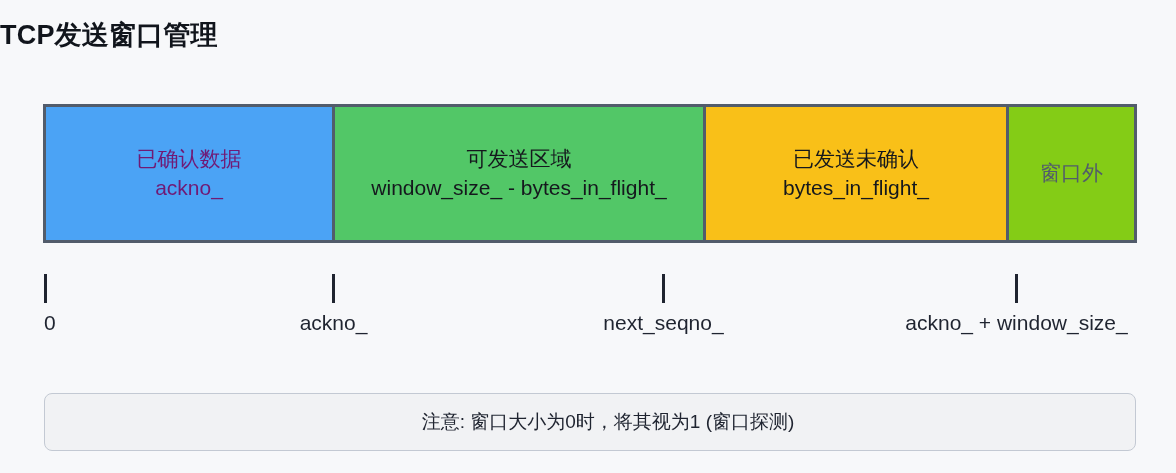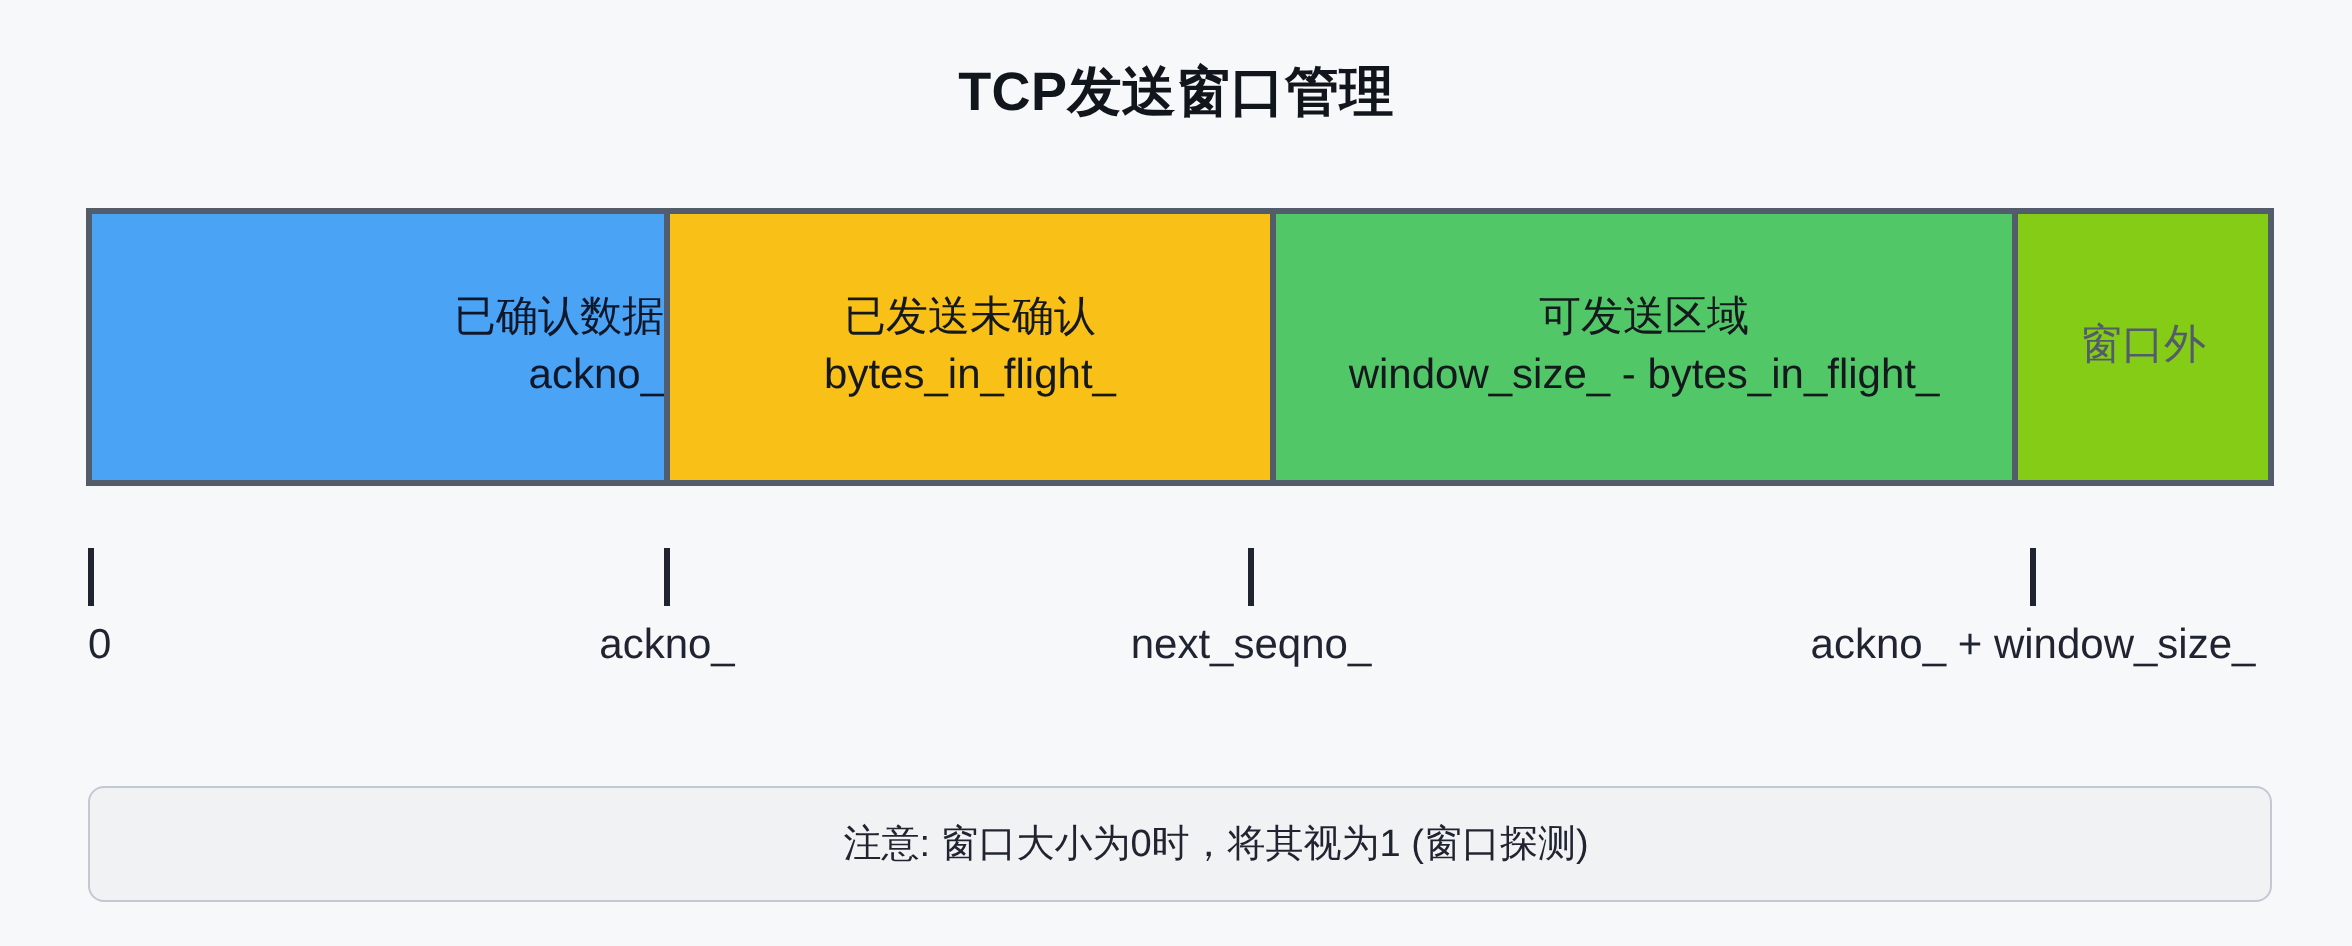--- a/index.html
+++ b/index.html
@@ -13,23 +13,23 @@
     font-family: "Liberation Sans", "DejaVu Sans", sans-serif;
     position: relative;
     overflow: hidden;
     color: #1f2430;
   }
 
   
   .diagram-title {
     position: absolute;
     left: 0;
-    top: 28px;
+    top: 17px;
     width: 1176px;
-    text-align: center;
+    text-align: left;
     font-size: 27px;
     font-weight: bold;
     letter-spacing: 0.2px;
     color: #11151c;
   }
 
   
   .window-bar {
     position: absolute;
     left: 43px;
@@ -46,21 +46,21 @@
     display: flex;
     flex-direction: column;
     align-items: center;
     justify-content: center;
     position: relative;
     overflow: hidden;
   }
   .seg + .seg {
     border-left: 3px solid #525c6b;
   }
-  .seg-acked      { flex: 0 0 286px;  background: #4ba3f5; color: #0f172a; align-items: flex-end; }
+  .seg-acked      { flex: 0 0 286px;  background: #4ba3f5; color: #701a75; }
   .seg-inflight   { flex: 0 0 303px;  background: #f9c018; color: #15181d; }
   .seg-sendable   { flex: 0 0 371px;  background: #52c767; color: #15181d; }
   .seg-outside    { flex: 1 1 auto;   background: #84cc16; color: #525c6b; }
 
   .seg-title {
     font-size: 21px;
     line-height: 1.26;
     white-space: nowrap;
   }
   .seg-sub {
@@ -125,49 +125,49 @@
 
 <div class="diagram-title">TCP发送窗口管理</div>
 
 <div class="window-bar">
 
   <div class="seg seg-acked">
     <div class="seg-title">已确认数据</div>
     <div class="seg-sub">ackno_</div>
   </div>
 
+  <div class="seg seg-sendable">
+    <div class="seg-title">可发送区域</div>
+    <div class="seg-sub">window_size_ - bytes_in_flight_</div>
+  </div>
+
   <div class="seg seg-inflight">
     <div class="seg-title">已发送未确认</div>
     <div class="seg-sub">bytes_in_flight_</div>
-  </div>
-
-  <div class="seg seg-sendable">
-    <div class="seg-title">可发送区域</div>
-    <div class="seg-sub">window_size_ - bytes_in_flight_</div>
   </div>
 
   <div class="seg seg-outside">
     <div class="seg-title">窗口外</div>
   </div>
 
 </div>
 
 <div class="ticks-layer">
 
   <div class="tick-group" style="left:44px;">
     <div class="tick-mark"></div>
     <div class="tick-label lbl-left">0</div>
   </div>
 
   <div class="tick-group" style="left:332px;">
     <div class="tick-mark"></div>
     <div class="tick-label lbl-center">ackno_</div>
   </div>
 
-  <div class="tick-group" style="left:624px;">
+  <div class="tick-group" style="left:662px;">
     <div class="tick-mark"></div>
     <div class="tick-label lbl-center">next_seqno_</div>
   </div>
 
   <div class="tick-group" style="left:1015px;">
     <div class="tick-mark"></div>
     <div class="tick-label lbl-center">ackno_ + window_size_</div>
   </div>
 
 </div>

